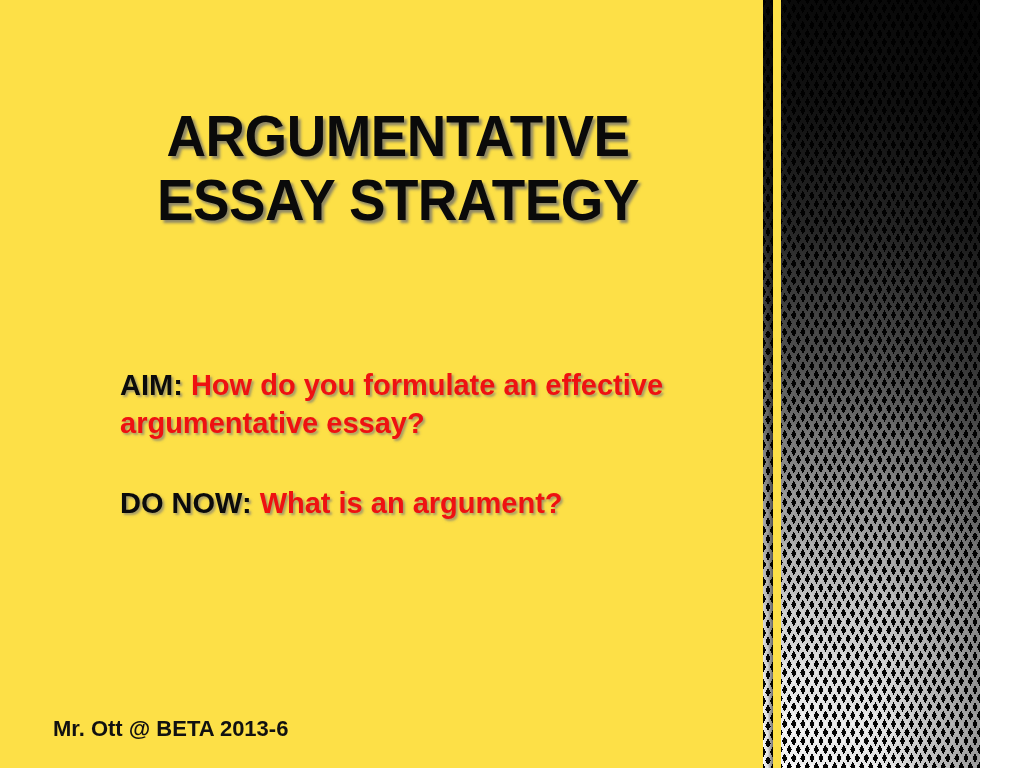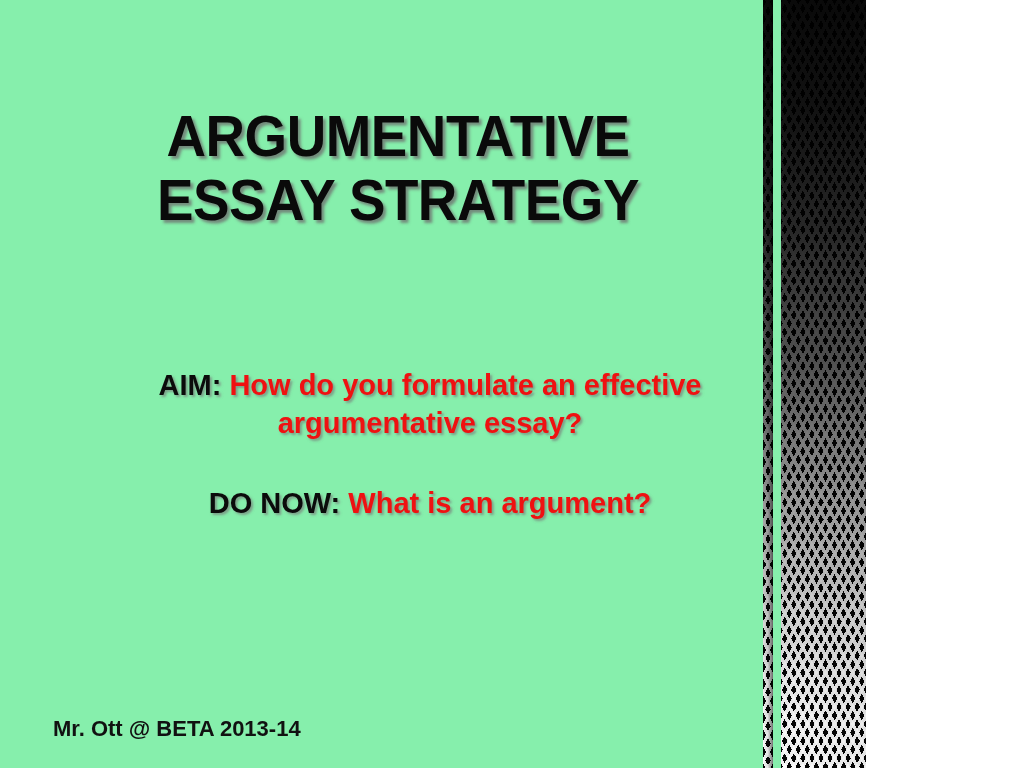--- a/index.html
+++ b/index.html
@@ -9,23 +9,23 @@
   }
   body {
     width: 1024px;
     height: 768px;
     overflow: hidden;
     font-family: "Liberation Sans", sans-serif;
   }
 
   #slide {
     position: relative;
-    width: 866px;
+    width: 980px;
     height: 768px;
-    background: #86efac;
+    background: #fde047;
     overflow: hidden;
   }
 
   
 
   .mesh-stripe,
   .mesh-panel {
     position: absolute;
     top: 0;
     height: 768px;
@@ -137,21 +137,21 @@
     font-family: "Liberation Sans", sans-serif;
     font-stretch: condensed;
     transform: scaleX(0.96);
     transform-origin: center top;
   }
 
   .body-block {
     position: absolute;
     left: 120px;
     width: 620px;
-    text-align: center;
+    text-align: left;
     font-size: 29px;
     line-height: 38px;
     font-weight: bold;
     font-family: "Liberation Sans", sans-serif;
     text-shadow: 2px 2px 2.5px rgba(120,120,120,0.68);
   }
 
   #aim-block  { top: 366px; }
   #donow-block { top: 484px; }
 
@@ -198,15 +198,15 @@
   <div class="body-block" id="aim-block">
     <span class="lbl">AIM:</span>
     <span class="q">How do you formulate an effective argumentative essay?</span>
   </div>
 
   <div class="body-block" id="donow-block">
     <span class="lbl">DO NOW:</span>
     <span class="q">What is an argument?</span>
   </div>
 
-  <div class="footer">Mr. Ott @ BETA 2013-14</div>
+  <div class="footer">Mr. Ott @ BETA 2013-6</div>
 
 </div>
 
 </body></html>

